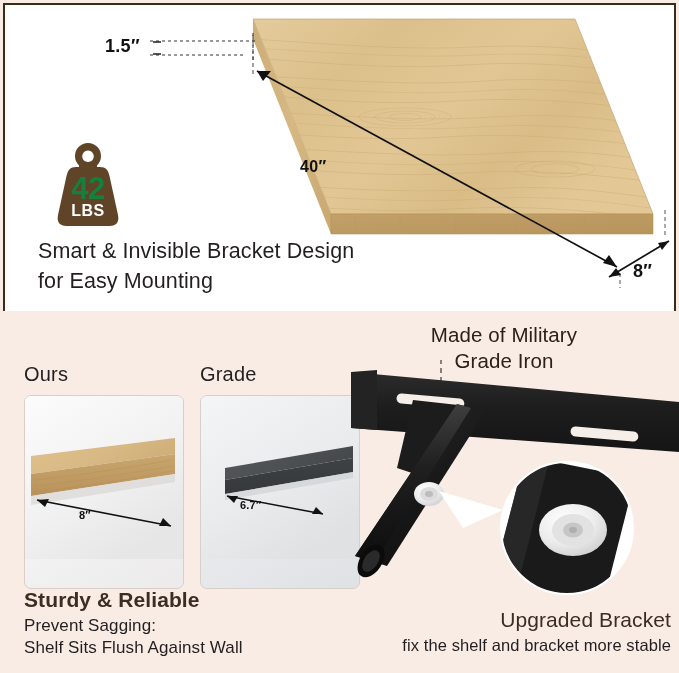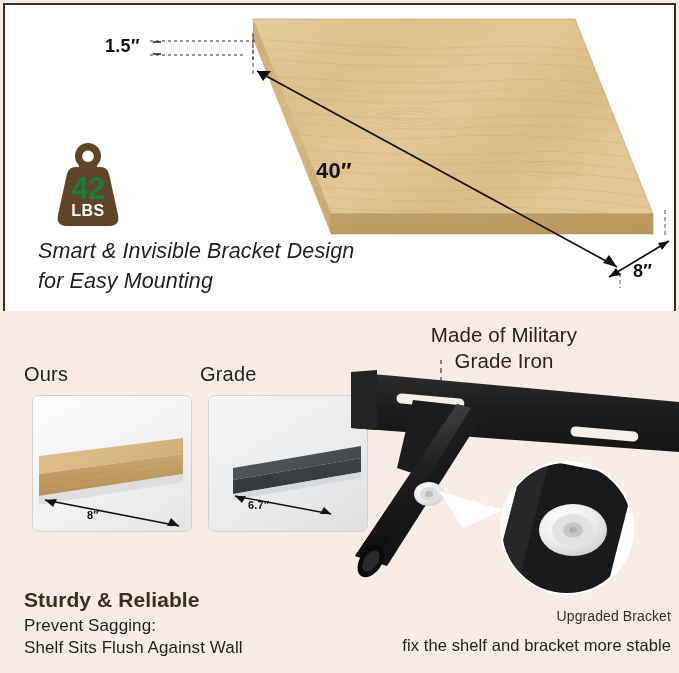--- a/index.html
+++ b/index.html
@@ -36,49 +36,48 @@
   .weight-unit{
     position:absolute;left:0;top:64px;width:76px;text-align:center;
     font-size:16px;font-weight:bold;color:#ffffff;letter-spacing:0.5px;line-height:1;
   }
 
   .top-headline{
     position:absolute;left:33px;top:232px;width:430px;
     font-size:21.5px;line-height:1.38;color:#231f20;font-weight:400;
     letter-spacing:0.1px;
   }
-  .top-headline div{white-space:nowrap;font-style:italic;}
+  .top-headline div{white-space:nowrap;}
 
   
   .dim{
     position:absolute;font-weight:bold;color:#111111;
     font-size:17px;letter-spacing:0.3px;white-space:nowrap;
   }
   .dim-15{left:100px;top:31px;font-size:18px;}
-  .dim-40{left:311px;top:153px;font-size:22px;}
+  .dim-40{left:295px;top:153px;font-size:16px;}
   .dim-8{left:628px;top:256px;font-size:18px;}
 
   
   .bottom{
     position:absolute;left:0;top:311px;width:679px;height:362px;
     background:#f9ece5;
   }
 
   
   .cmp-title{
     position:absolute;font-size:20px;color:#231f20;font-weight:400;letter-spacing:0.2px;
   }
   .cmp-title.ours{left:24px;top:363px;}
   .cmp-title.others{left:200px;top:363px;}
 
   .cmp-card{
-    position:absolute;top:395px;width:160px;height:137px;
+    position:absolute;top:395px;width:160px;height:194px;
     border:1px solid #d8cfc8;border-radius:7px;overflow:hidden;
     box-sizing:border-box;
-    margin-left:8px;
   }
   .cmp-card.ours{left:24px;background:linear-gradient(150deg,#fbfbfb 0%,#f3f3f3 55%,#eceaea 100%);}
   .cmp-card.others{left:200px;background:linear-gradient(150deg,#f2f3f4 0%,#e8eaec 55%,#dfe2e4 100%);}
   .cmp-card svg{position:absolute;left:0;top:0;}
 
   .cmp-dim{
     position:absolute;font-size:11px;font-weight:bold;color:#111;letter-spacing:0.2px;
   }
 
   .sturdy-h{
@@ -96,21 +95,21 @@
   .iron-h{
     position:absolute;right:10px;top:322px;width:330px;text-align:center;
     font-size:20.5px;line-height:1.26;color:#2b2119;font-weight:400;letter-spacing:0.1px;
   }
   .iron-h div{white-space:nowrap;}
 
   .bracket-art{position:absolute;left:335px;top:360px;width:344px;height:250px;}
   .bracket-art svg{position:absolute;left:0;top:0;}
 
   .upg-h{
-    position:absolute;right:8px;top:608px;font-size:14px;color:#3b2d22;
+    position:absolute;right:8px;top:608px;font-size:21px;color:#3b2d22;
     letter-spacing:0.1px;font-weight:400;text-align:right;white-space:nowrap;
   }
   .upg-sub{
     position:absolute;right:8px;top:636px;font-size:16.5px;color:#231f20;
     letter-spacing:0.1px;text-align:right;white-space:nowrap;
   }
 </style>
 </head>
 <body>
 

